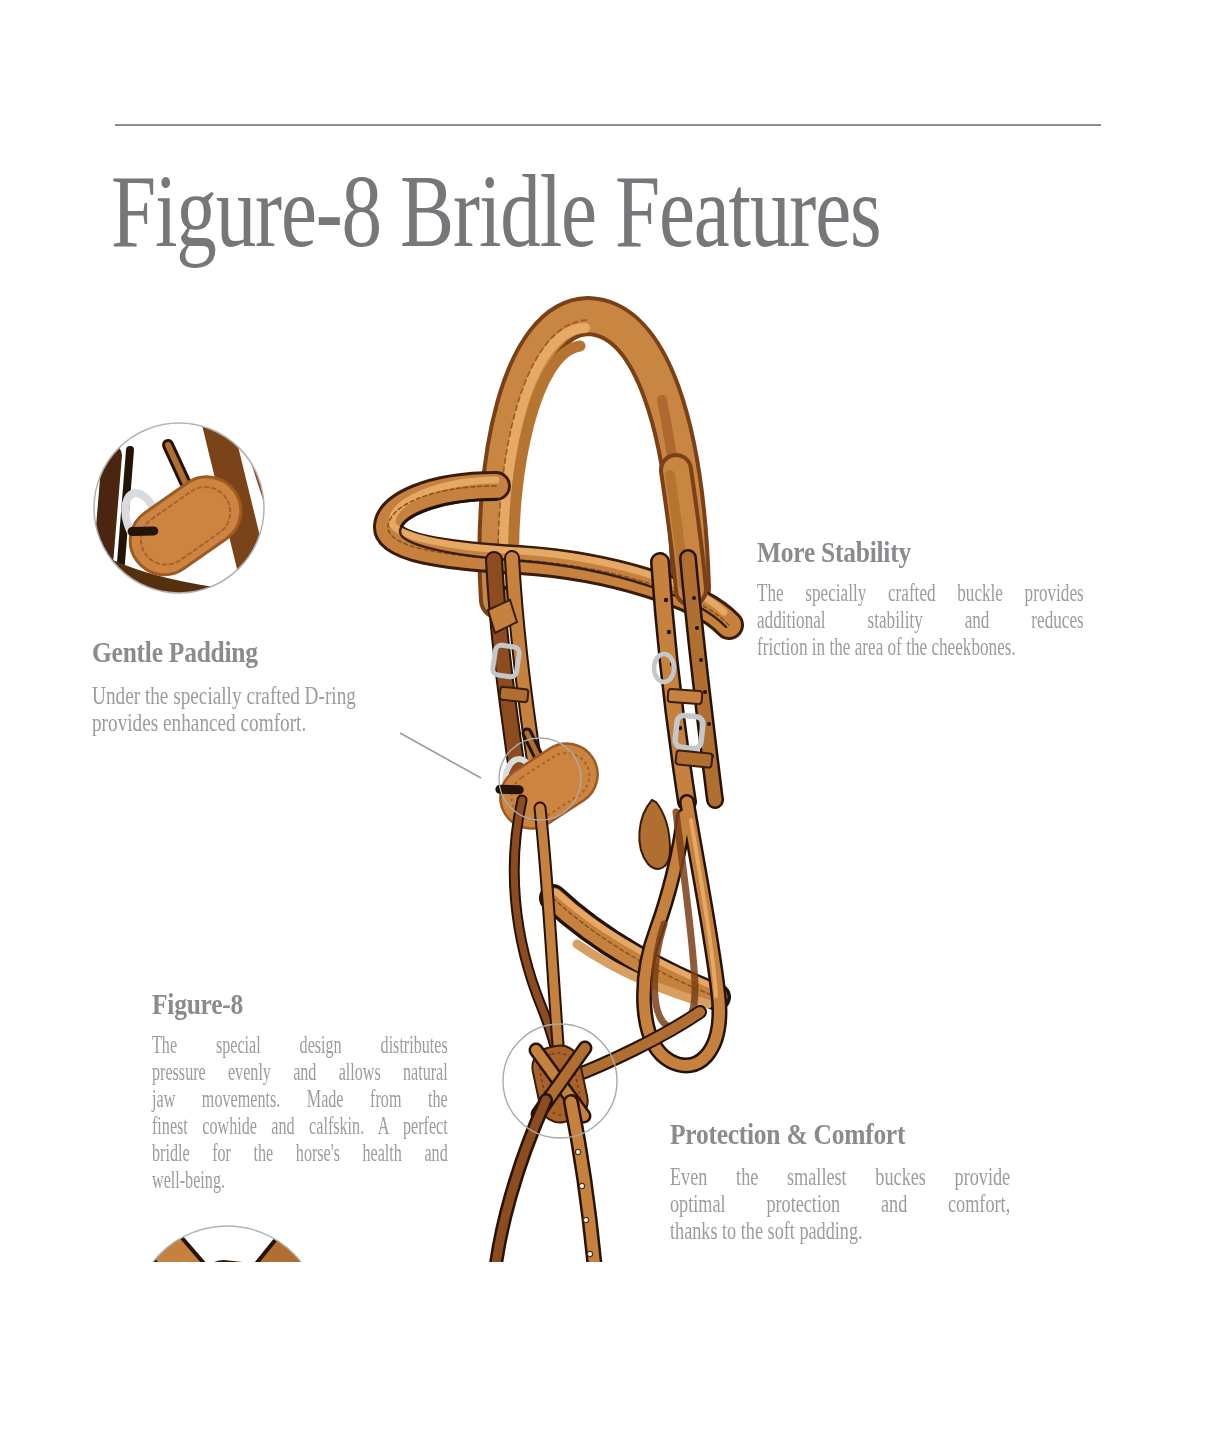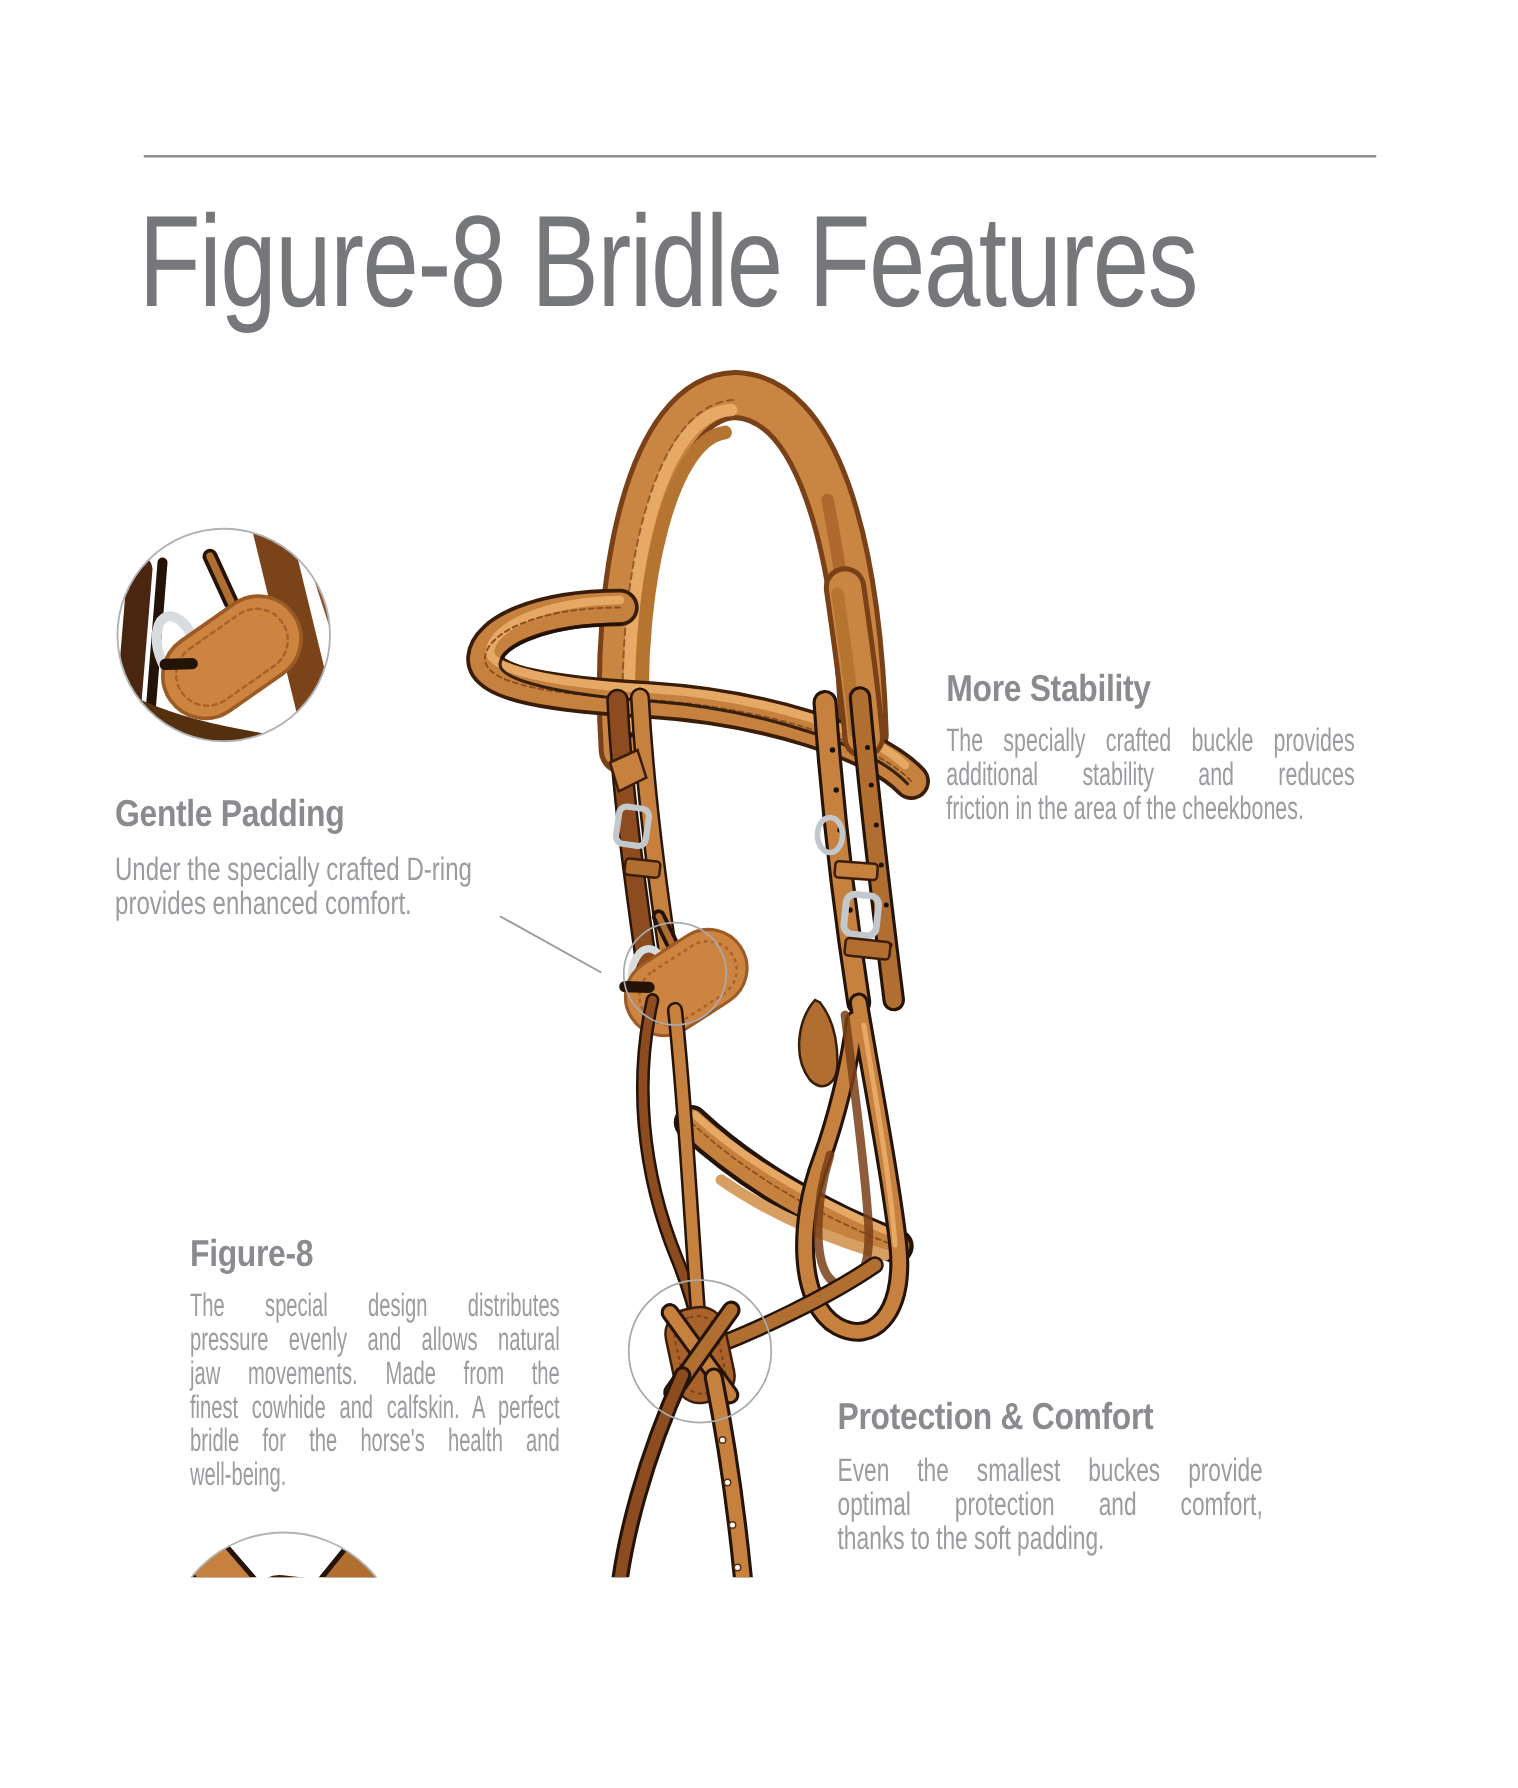--- a/index.html
+++ b/index.html
@@ -1,18 +1,18 @@
 <!DOCTYPE html>
 <html><head>
 <meta charset="utf-8">
 <style>
   html,body{margin:0;padding:0;background:#ffffff;}
   .page{
     position:relative;width:1214px;height:1262px;background:#ffffff;overflow:hidden;
-    font-family:Liberation Sans, sans-serif;
+    font-family:Liberation Serif, serif;
   }
   .top-rule{position:absolute;left:115px;top:124px;width:986px;height:2px;background:#8d8d8d;}
   .title{
     position:absolute;left:111px;top:156px;margin:0;
     font-size:104px;font-weight:400;color:#76777a;letter-spacing:-1.5px;
     white-space:nowrap;transform:scaleX(.78);transform-origin:0 0;line-height:1.05;
   }
   .bridle-svg{position:absolute;left:0;top:0;}
   .heading{
     position:absolute;margin:0;font-size:30px;font-weight:700;color:#898b8e;

